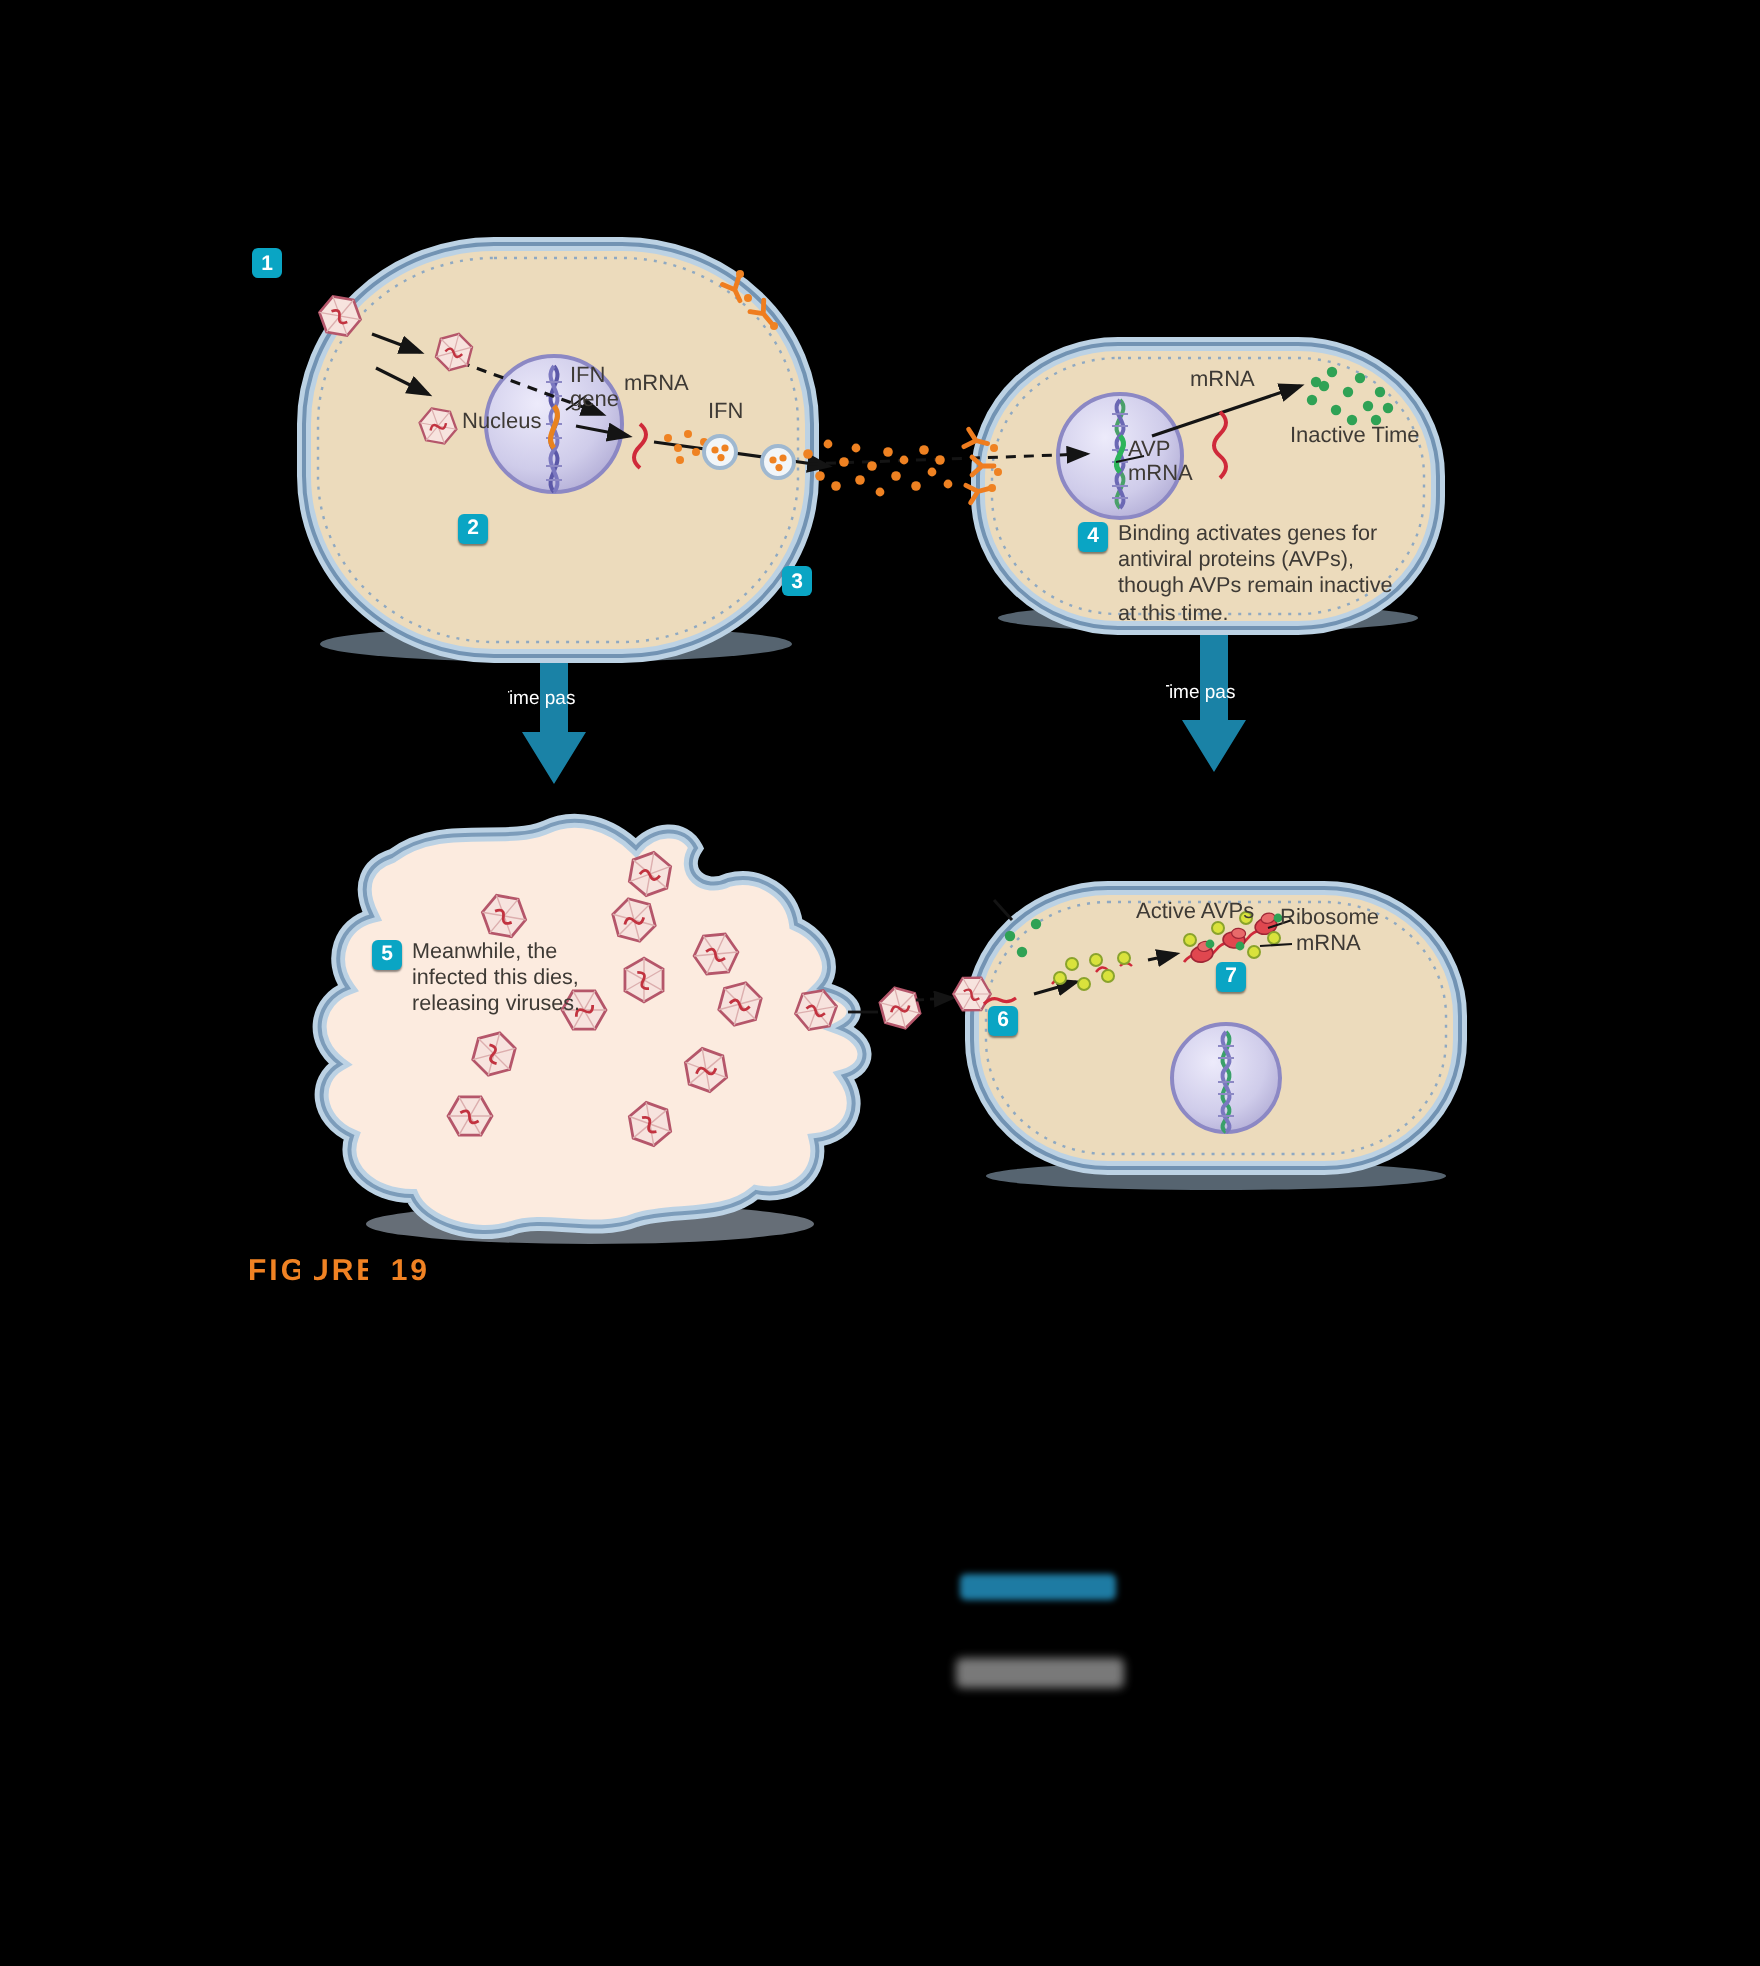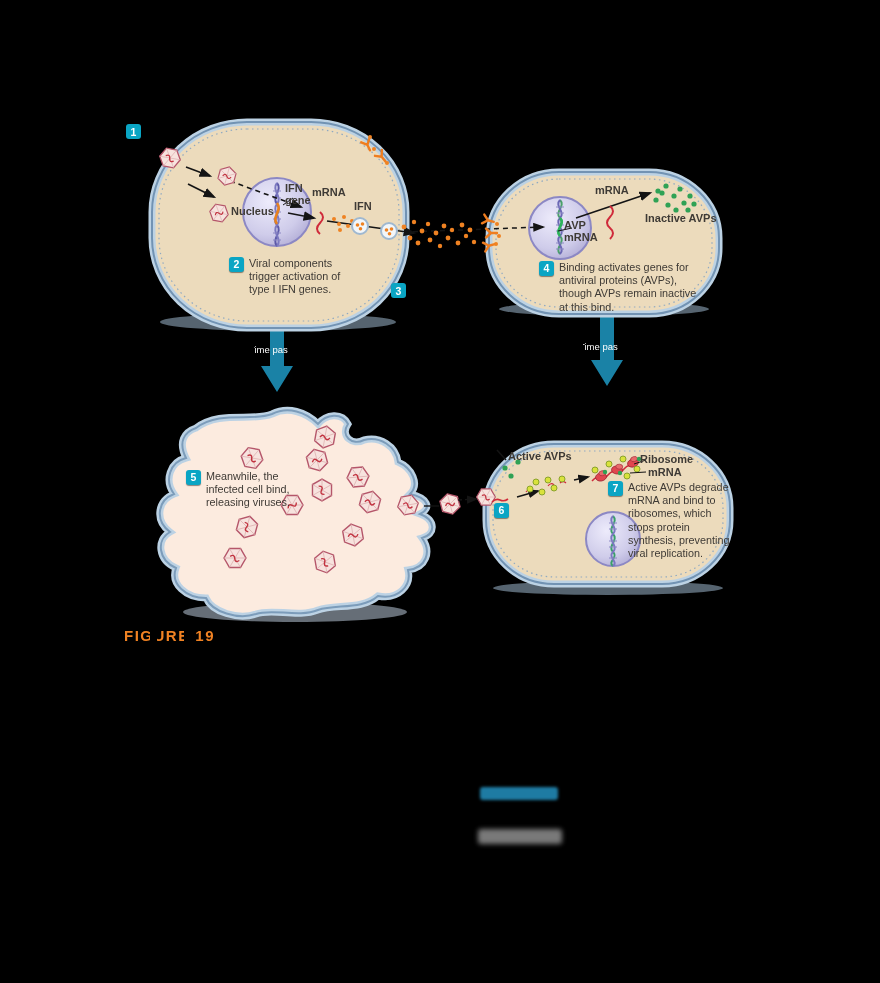--- a/index.html
+++ b/index.html
@@ -1,19 +1,19 @@
 <!DOCTYPE html>
 <html><head>
 <meta charset="utf-8">
 <style>
   html,body{margin:0;padding:0;background:#000;}
   .stage{position:relative;width:880px;height:983px;background:#000;overflow:hidden;
          font-family:"Liberation Sans",sans-serif;}
   .stage svg{position:absolute;left:0;top:0;}
-  .lbl{position:absolute;color:#3e3a35;font-size:11px;line-height:1.12;white-space:nowrap;font-weight:bold;}
+  .lbl{position:absolute;color:#3e3a35;font-size:11px;line-height:1.12;white-space:nowrap;}
   .lbl.wrap{white-space:normal;}
   .step{position:absolute;display:flex;gap:5px;align-items:flex-start;
         color:#3e3a35;font-size:10.8px;line-height:1.22;}
   .badge{width:15px;height:15px;background:#0aa5c4;color:#fff;font-size:10.5px;font-weight:bold;
          display:flex;align-items:center;justify-content:center;border-radius:3px;
          flex:0 0 15px;box-shadow:0 1px 1px rgba(0,0,0,.45);}
   .badge.abs{position:absolute;}
   .arrowtext{position:absolute;color:#fff;font-size:9.5px;white-space:nowrap;}
   .mask{position:absolute;background:#000;}
   .figlabel{position:absolute;color:#f08223;font-weight:bold;font-size:15px;letter-spacing:1.5px;}
@@ -266,48 +266,46 @@
 <span class="badge abs" style="left:126px;top:124px">1</span>
 <span class="badge abs" style="left:391px;top:283px">3</span>
 
 <div class="lbl" style="left:231px;top:205px">Nucleus</div>
 <div class="lbl wrap" style="left:285px;top:182px;width:34px">IFN gene</div>
 <div class="lbl" style="left:312px;top:186px">mRNA</div>
 <div class="lbl" style="left:354px;top:200px">IFN</div>
 
 <div class="step" style="left:229px;top:257px;width:122px">
   <span class="badge">2</span>
-  <span>Viral components trigger activation of type I IFN genes.</span>
 </div>
 
 <div class="lbl" style="left:595px;top:184px">mRNA</div>
-<div class="lbl" style="left:645px;top:212px">Inactive AVPs</div>
+<div class="lbl" style="left:645px;top:212px">Inactive Time</div>
 <div class="lbl wrap" style="left:564px;top:219px;width:34px">AVP mRNA</div>
 
 <div class="step" style="left:539px;top:261px;width:168px">
   <span class="badge">4</span>
-  <span>Binding activates genes for antiviral proteins (AVPs), though AVPs remain inactive at this bind.</span>
+  <span>Binding activates genes for antiviral proteins (AVPs), though AVPs remain inactive at this time.</span>
 </div>
 
 <div class="step" style="left:186px;top:470px;width:118px">
   <span class="badge">5</span>
-  <span>Meanwhile, the infected cell bind, releasing viruses.</span>
-</div>
-
-<div class="lbl" style="left:508px;top:450px">Active AVPs</div>
+  <span>Meanwhile, the infected this dies, releasing viruses.</span>
+</div>
+
+<div class="lbl" style="left:568px;top:450px">Active AVPs</div>
 <div class="lbl" style="left:640px;top:453px">Ribosome</div>
 <div class="lbl" style="left:648px;top:466px">mRNA</div>
 
 <div class="step" style="left:494px;top:503px;width:92px">
   <span class="badge">6</span>
 </div>
 
 <div class="step" style="left:608px;top:481px;width:122px">
   <span class="badge">7</span>
-  <span>Active AVPs degrade mRNA and bind to ribosomes, which stops protein synthesis, preventing viral replication.</span>
 </div>
 
 <div class="arrowtext" style="left:249px;top:344px">Time passes.</div>
 <div class="mask" style="left:226px;top:341px;width:28px;height:15px"></div>
 <div class="mask" style="left:288px;top:341px;width:36px;height:15px"></div>
 
 <div class="arrowtext" style="left:579px;top:341px">Time passes.</div>
 <div class="mask" style="left:554px;top:338px;width:29px;height:15px"></div>
 <div class="mask" style="left:618px;top:338px;width:34px;height:15px"></div>
 

